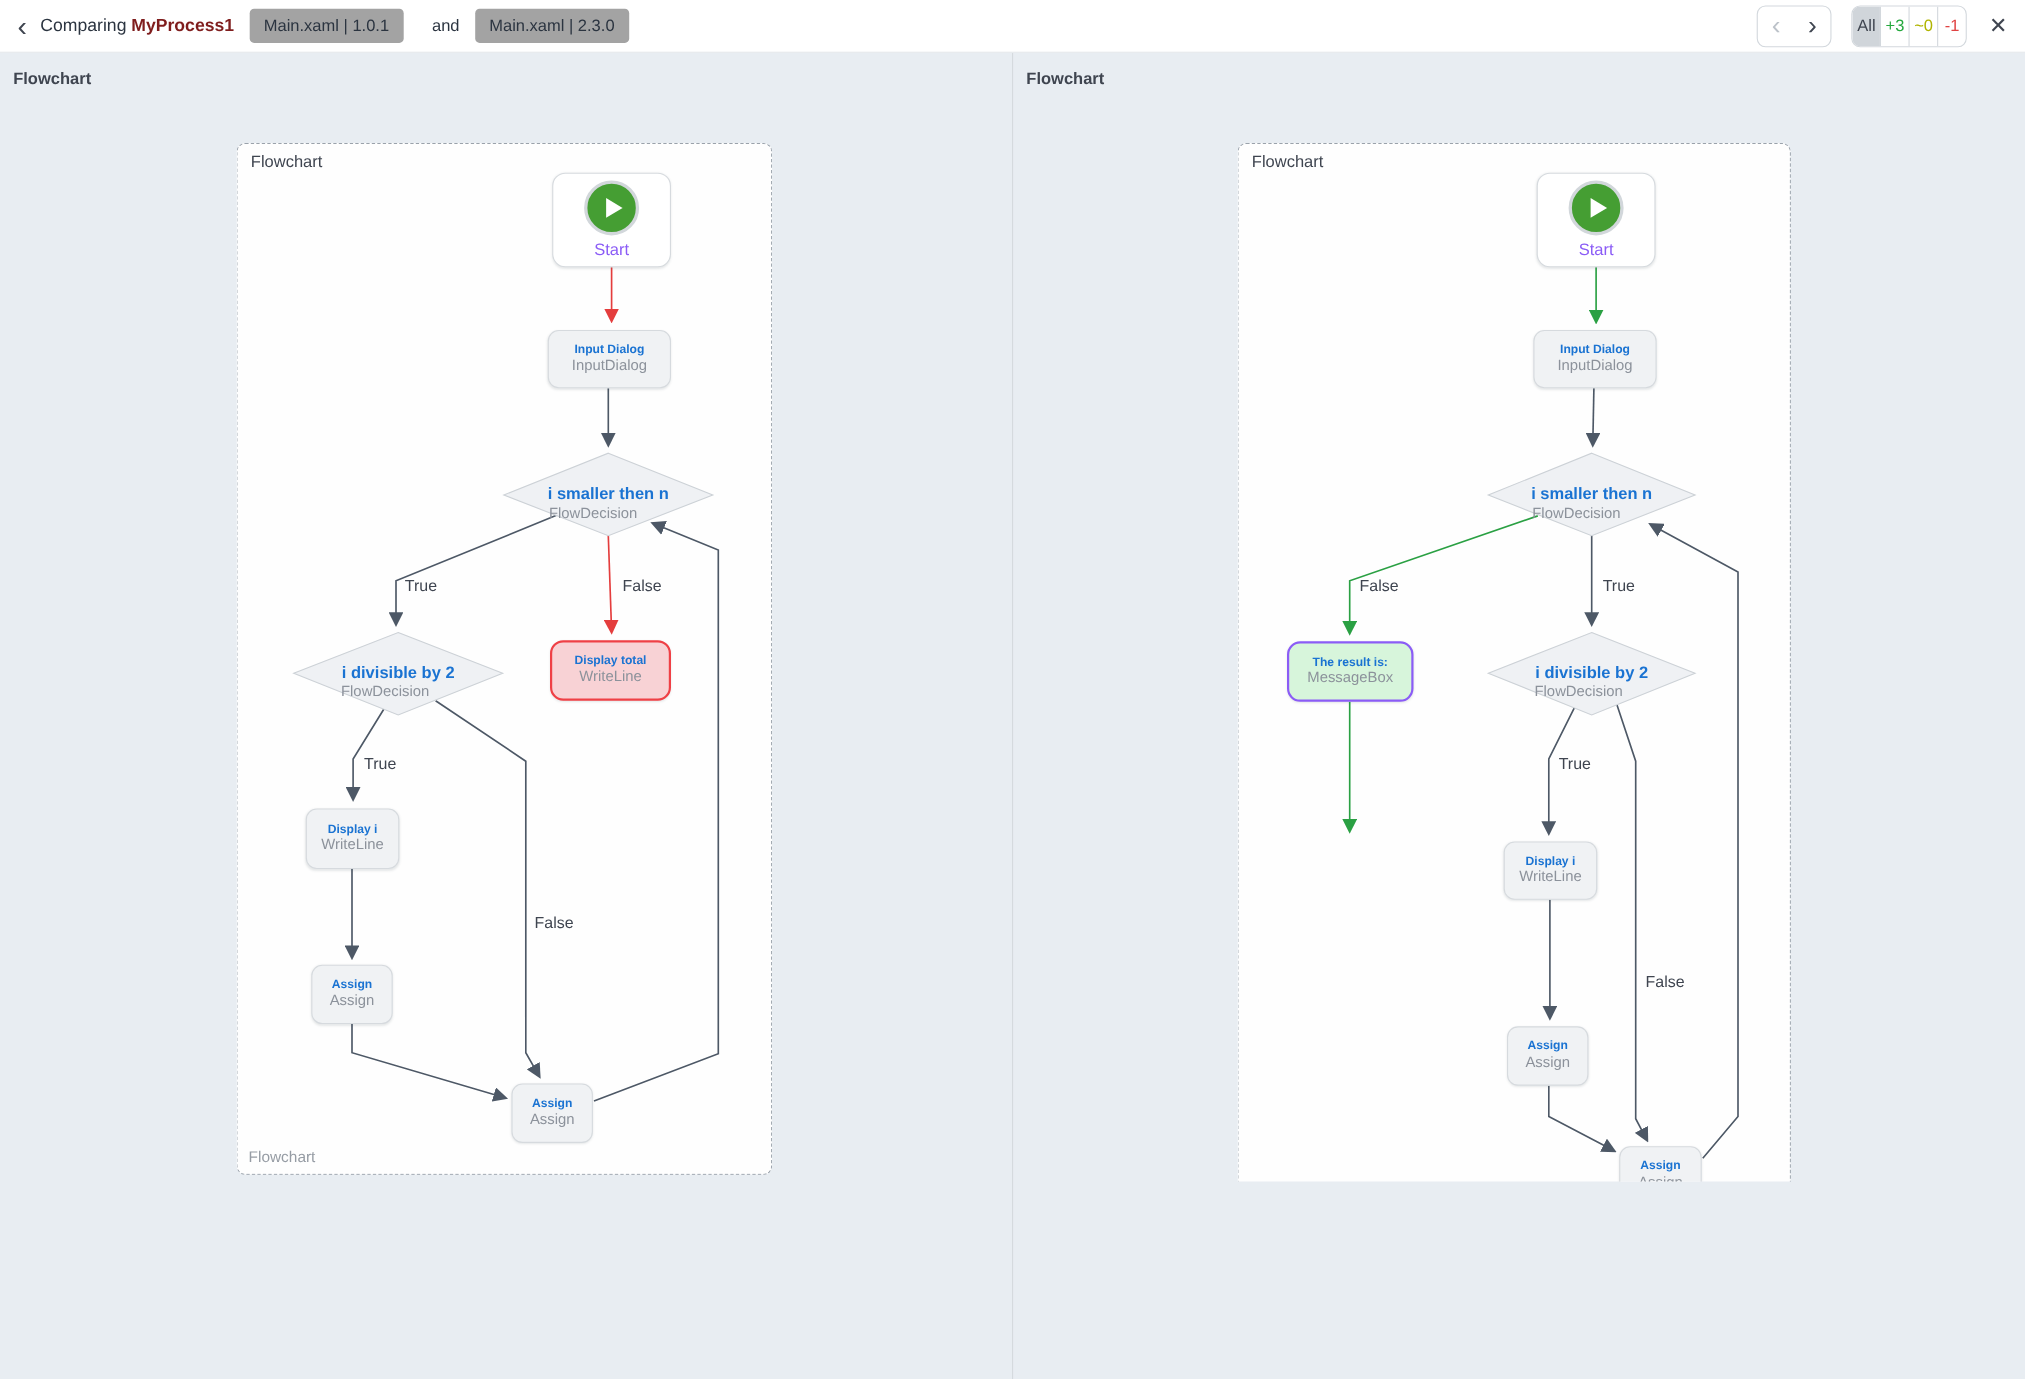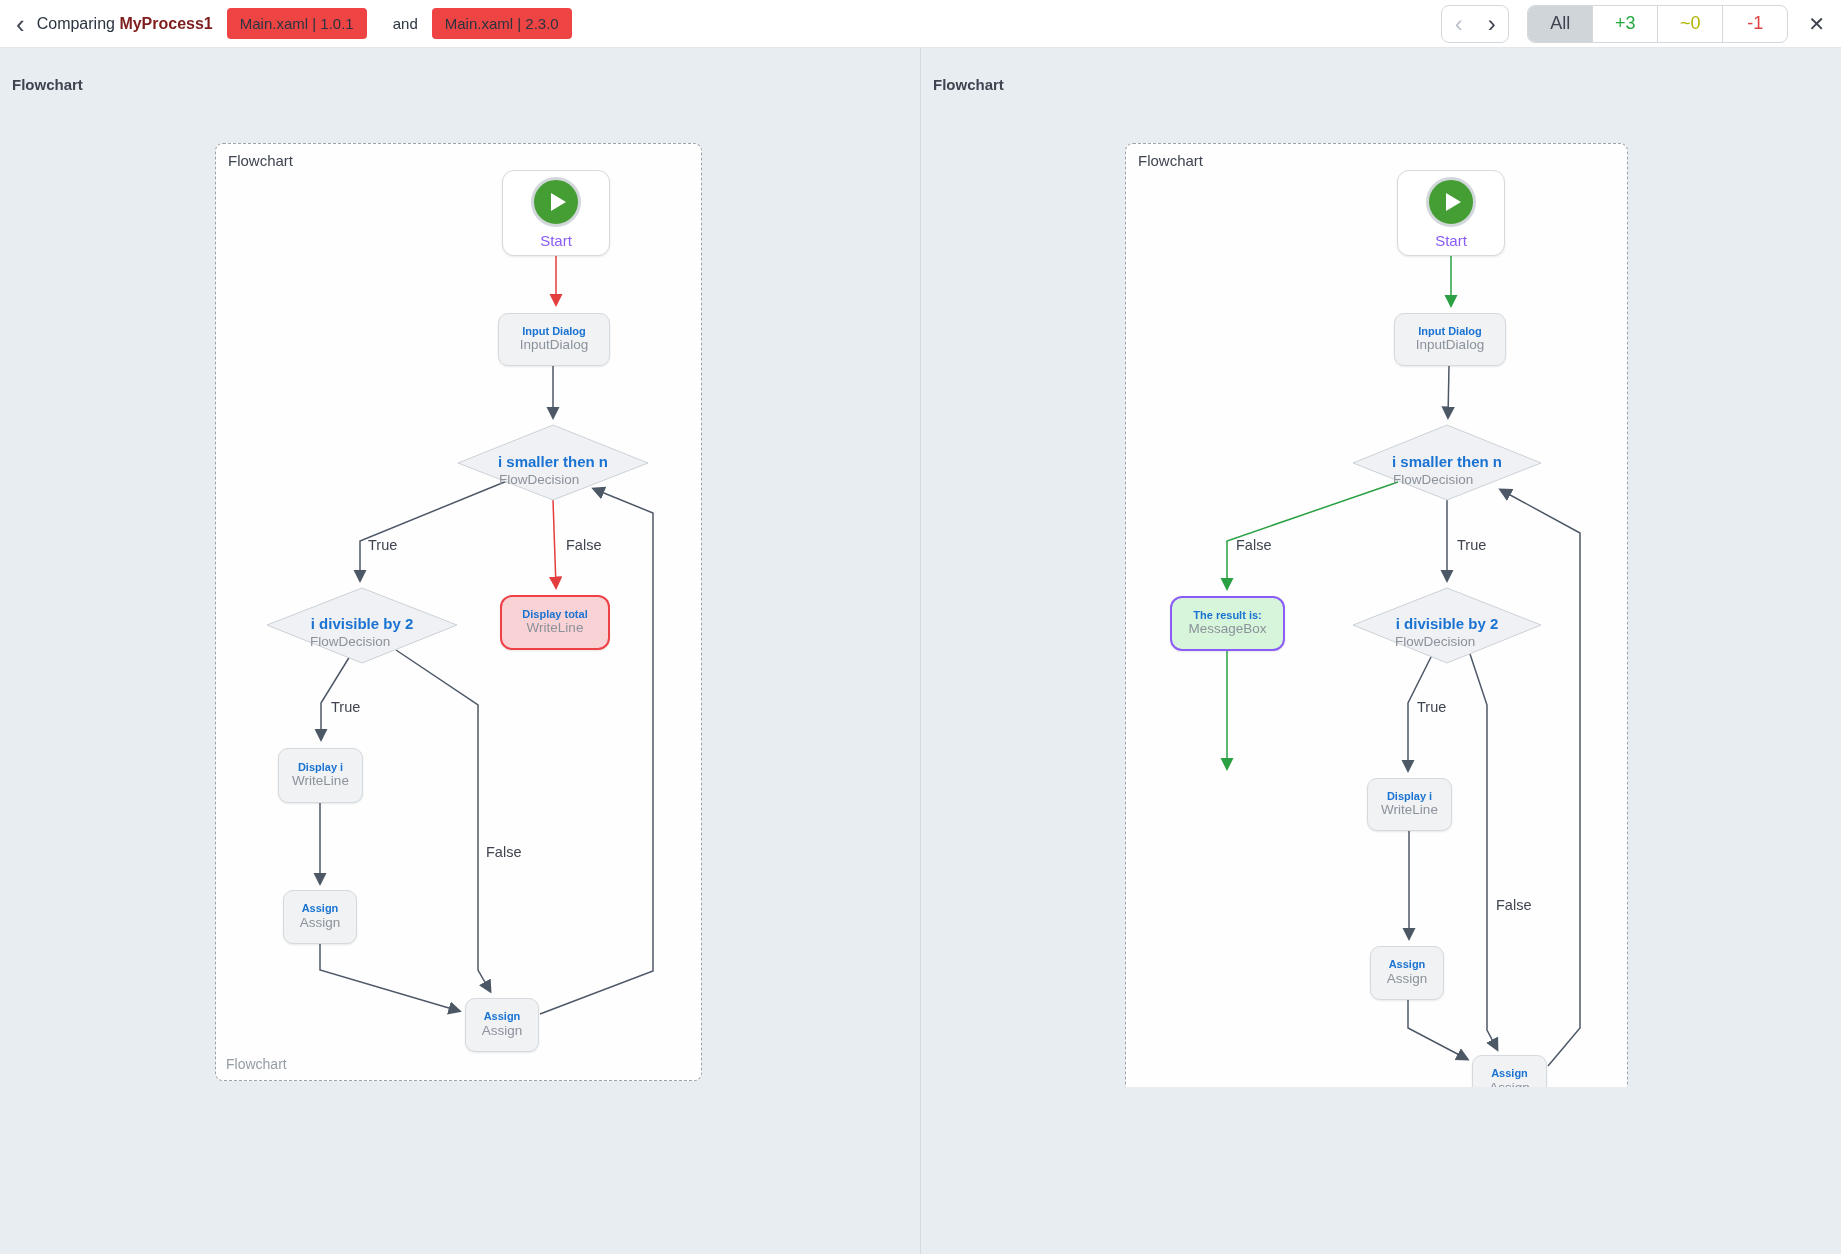--- a/index.html
+++ b/index.html
@@ -2,36 +2,36 @@
 <html><head>
 <meta charset="utf-8">
 <style>
   html,body{margin:0;padding:0}
   body{width:1841px;height:1254px;background:#e8edf2;font-family:"Liberation Sans",sans-serif;overflow:hidden;position:relative;color:#2b3440}
   
   .topbar{position:absolute;top:0;left:0;right:0;height:48px;background:#fff;border-bottom:1px solid #e3e7ea;display:flex;align-items:center;padding:0 16px;box-sizing:border-box;z-index:20}
   .back{font-size:26px;color:#3f4550;line-height:1;margin-right:12px;cursor:pointer;user-select:none}
   .tp{font-size:16px;color:#2b3440;white-space:pre}
   .tn{font-size:16px;font-weight:bold;color:#7f1d1d}
-  .badge{background:#ef4444;border-radius:4px;padding:7px 13px;font-size:15px;color:#2b3440;margin-left:14px;white-space:nowrap}
+  .badge{background:#a3a3a3;border-radius:4px;padding:7px 13px;font-size:15px;color:#2b3440;margin-left:14px;white-space:nowrap}
   .and{margin-left:26px;font-size:15px;color:#2b3440}
   .sp{flex:1}
   .navgrp{display:flex;border:1px solid #d3d8dd;border-radius:8px;height:36px;background:#fff;align-items:stretch;overflow:hidden}
   .navbtn{width:33px;display:flex;align-items:center;justify-content:center;font-size:24px;color:#3f4550;cursor:pointer;user-select:none;line-height:1}
   .navbtn.disabled{color:#bcc2c9}
   .seg{display:flex;border:1px solid #d3d8dd;border-radius:8px;height:36px;overflow:hidden;margin-left:18px;background:#fff}
-  .segc{width:64px;display:flex;align-items:center;justify-content:center;font-size:18px;border-left:1px solid #d3d8dd;cursor:pointer}
+  .segc{width:25px;display:flex;align-items:center;justify-content:center;font-size:15px;border-left:1px solid #d3d8dd;cursor:pointer}
   .segc:first-child{border-left:none}
   .segc.active{background:#d0d5da;color:#3f4550}
   .segc.add{color:#25a83d}
   .segc.mod{color:#b0b400}
   .segc.rem{color:#e04343}
   .close{margin-left:20px;font-size:20px;color:#3f4550;cursor:pointer;user-select:none}
   
-  .panel{position:absolute;top:13px;height:1074px;width:920px;overflow:hidden}
+  .panel{position:absolute;top:0;height:1074px;width:920px;overflow:hidden}
   .panel.left{left:0}
   .panel.right{left:921px}
   .divider{position:absolute;left:920px;top:48px;bottom:0;width:1px;background:#d5dade;z-index:5}
   .heading{position:absolute;top:63px;left:12px;font-size:15px;font-weight:bold;color:#3f4550}
   .frame{position:absolute;background:#fefefe;border:1.5px dashed #9aa2ab;border-radius:8px;box-sizing:border-box}
   .frame-label{position:absolute;top:8px;left:12px;font-size:15px;color:#3f4550}
   .frame-label.bottom{top:auto;bottom:8px;left:10px;color:#969ca4;font-size:14px}
   .wires{position:absolute;top:0;left:0}
   
   .node{position:absolute;background:#f0f2f4;border:1px solid #d6dade;border-radius:10px;display:flex;flex-direction:column;align-items:center;justify-content:center;box-shadow:0 1px 2px rgba(60,70,80,.12);box-sizing:border-box;cursor:pointer}

